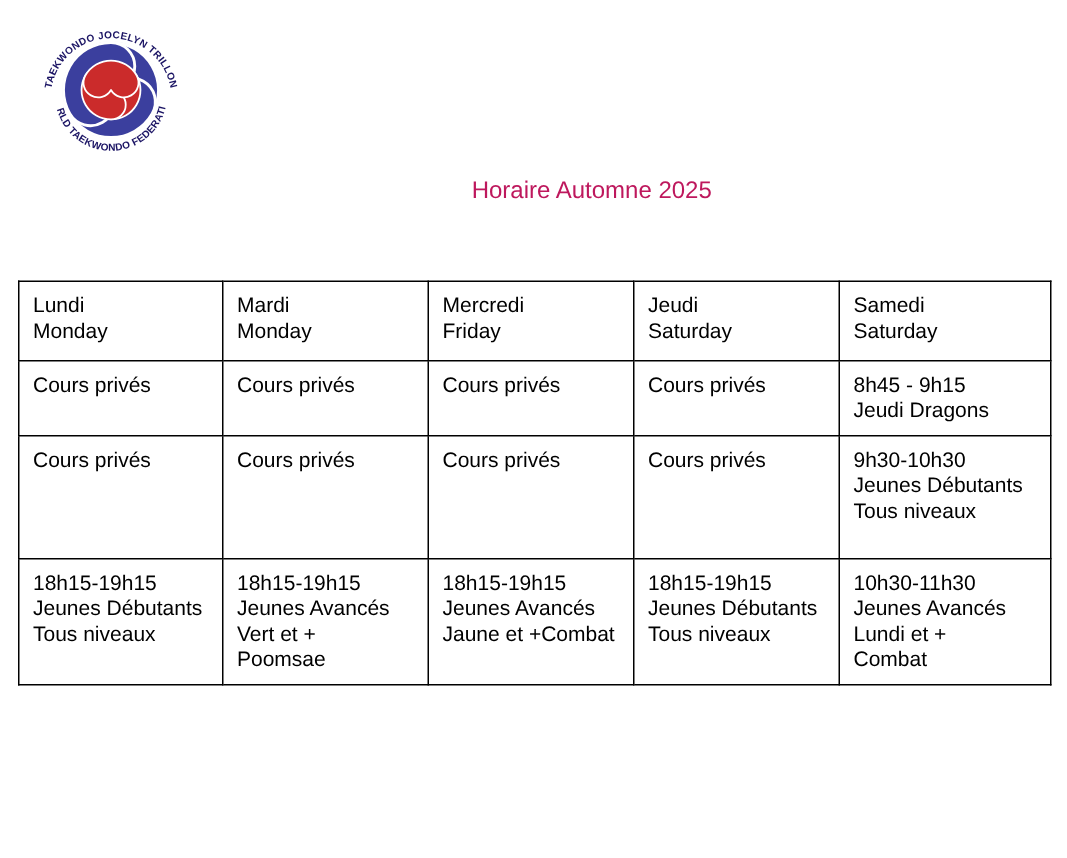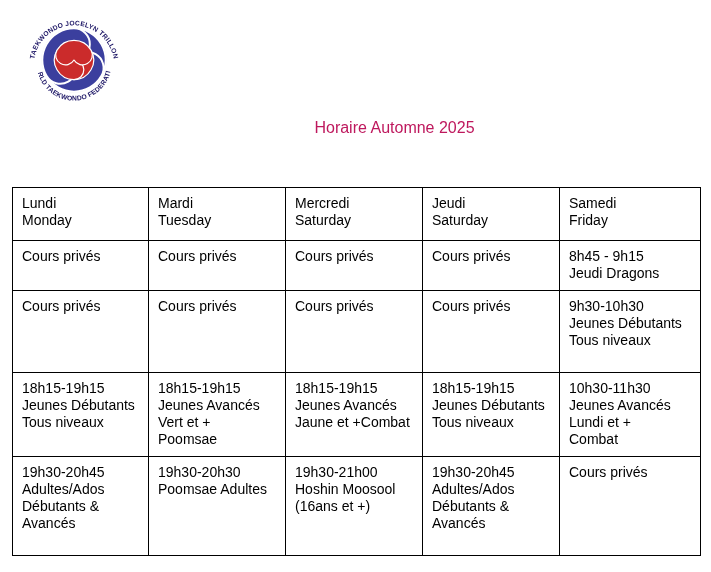--- a/index.html
+++ b/index.html
@@ -101,27 +101,27 @@
       <col style="width:137px">
       <col style="width:137px">
       <col style="width:137px">
       <col style="width:141px">
   </colgroup>
   <thead>
     <tr class="r-head">
       <th>Lundi
 Monday</th>
       <th>Mardi
-Tuesday</th>
+Monday</th>
       <th>Mercredi
-Saturday</th>
+Friday</th>
       <th>Jeudi
 Saturday</th>
       <th>Samedi
-Friday</th>
+Saturday</th>
     </tr>
   </thead>
   <tbody>
     <tr class="r-0">
       <td>Cours privés</td>
       <td>Cours privés</td>
       <td>Cours privés</td>
       <td>Cours privés</td>
       <td>8h45 - 9h15
 Jeudi Dragons</td>
@@ -147,30 +147,14 @@
 Jeunes Avancés
 Jaune et +Combat</td>
       <td>18h15-19h15
 Jeunes Débutants
 Tous niveaux</td>
       <td>10h30-11h30
 Jeunes Avancés
 Lundi et +
 Combat</td>
     </tr>
-    <tr class="r-3">
-      <td>19h30-20h45
-Adultes/Ados
-Débutants &amp;
-Avancés</td>
-      <td>19h30-20h30
-Poomsae Adultes</td>
-      <td>19h30-21h00
-Hoshin Moosool
-(16ans et +)</td>
-      <td>19h30-20h45
-Adultes/Ados
-Débutants &amp;
-Avancés</td>
-      <td>Cours privés</td>
-    </tr>
   </tbody>
 </table>
 
 </body></html>

